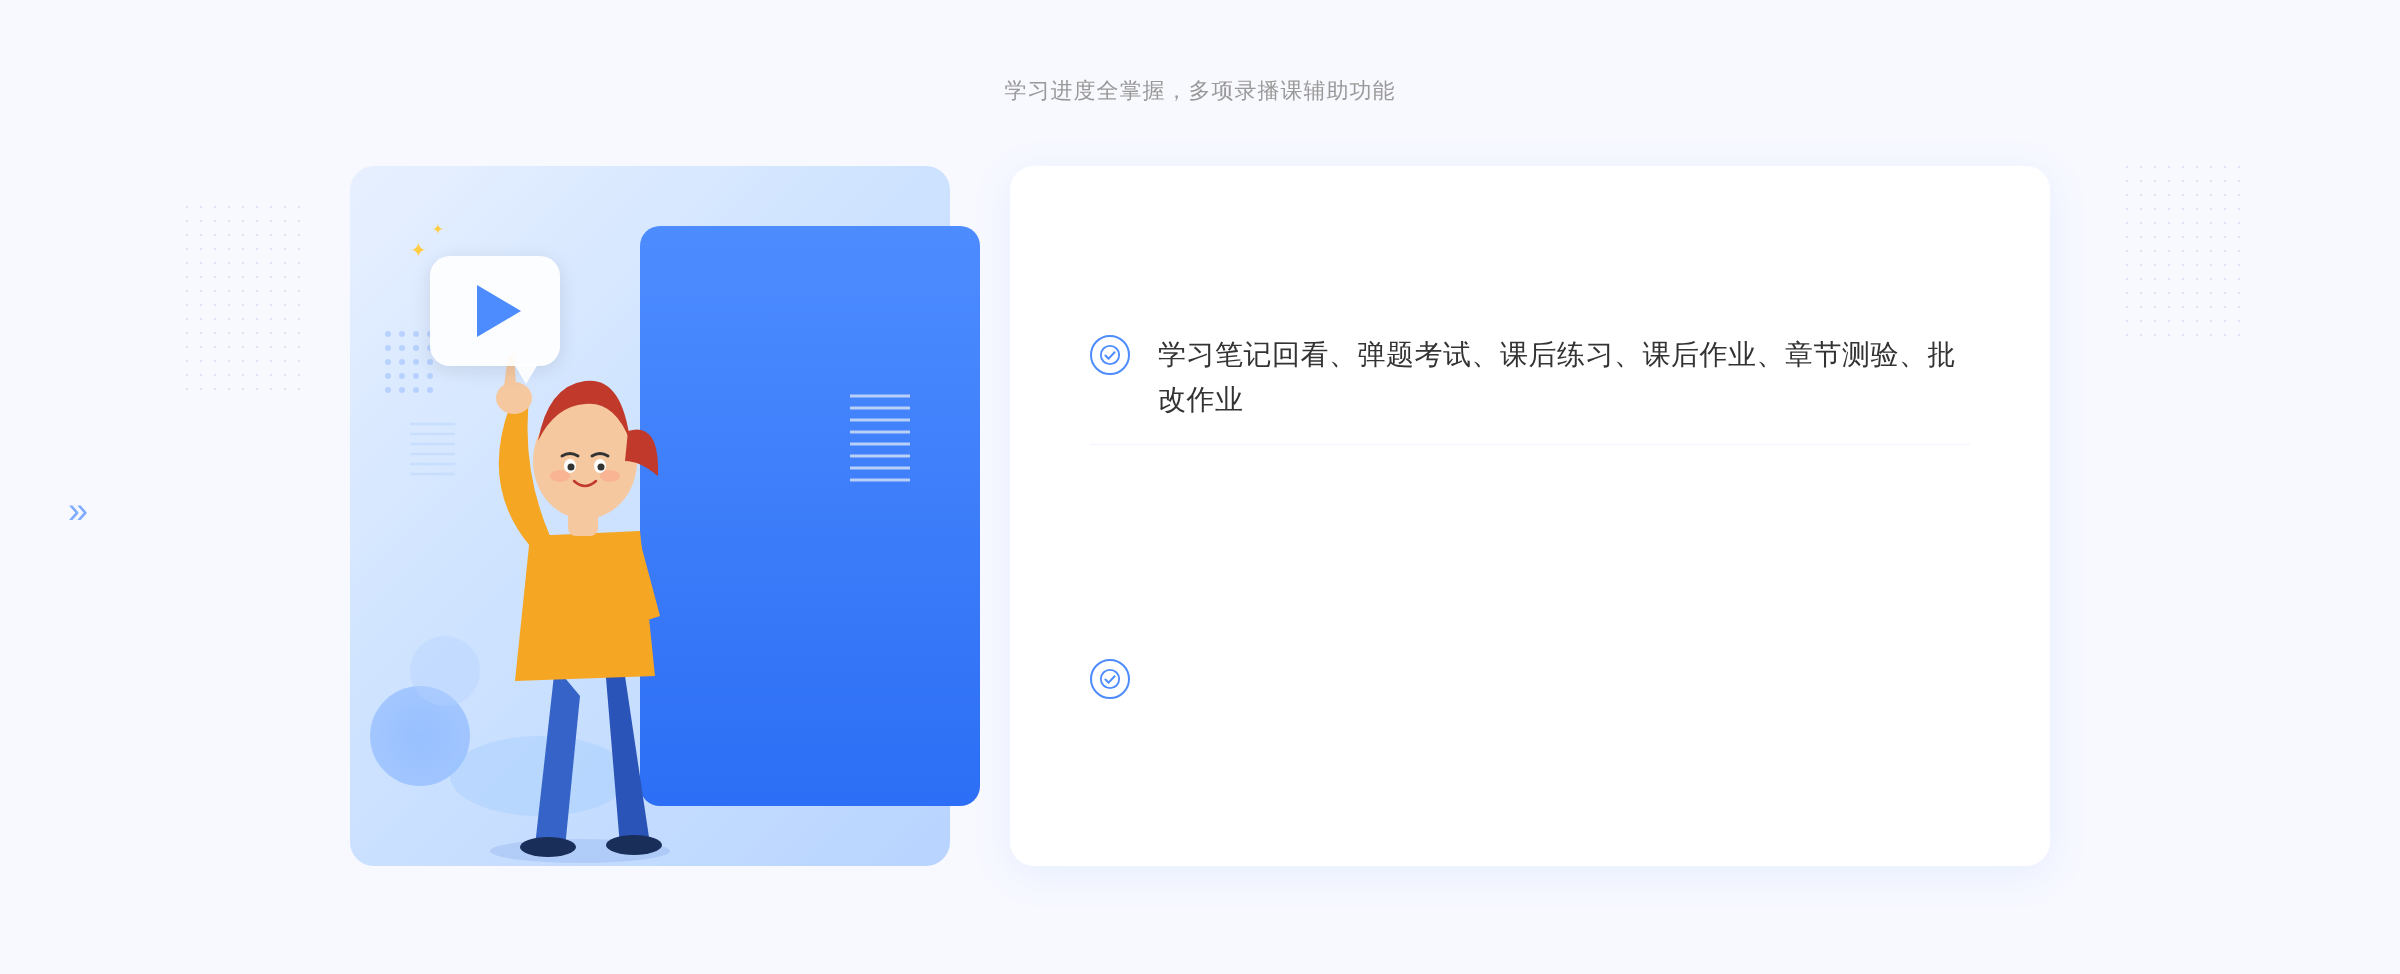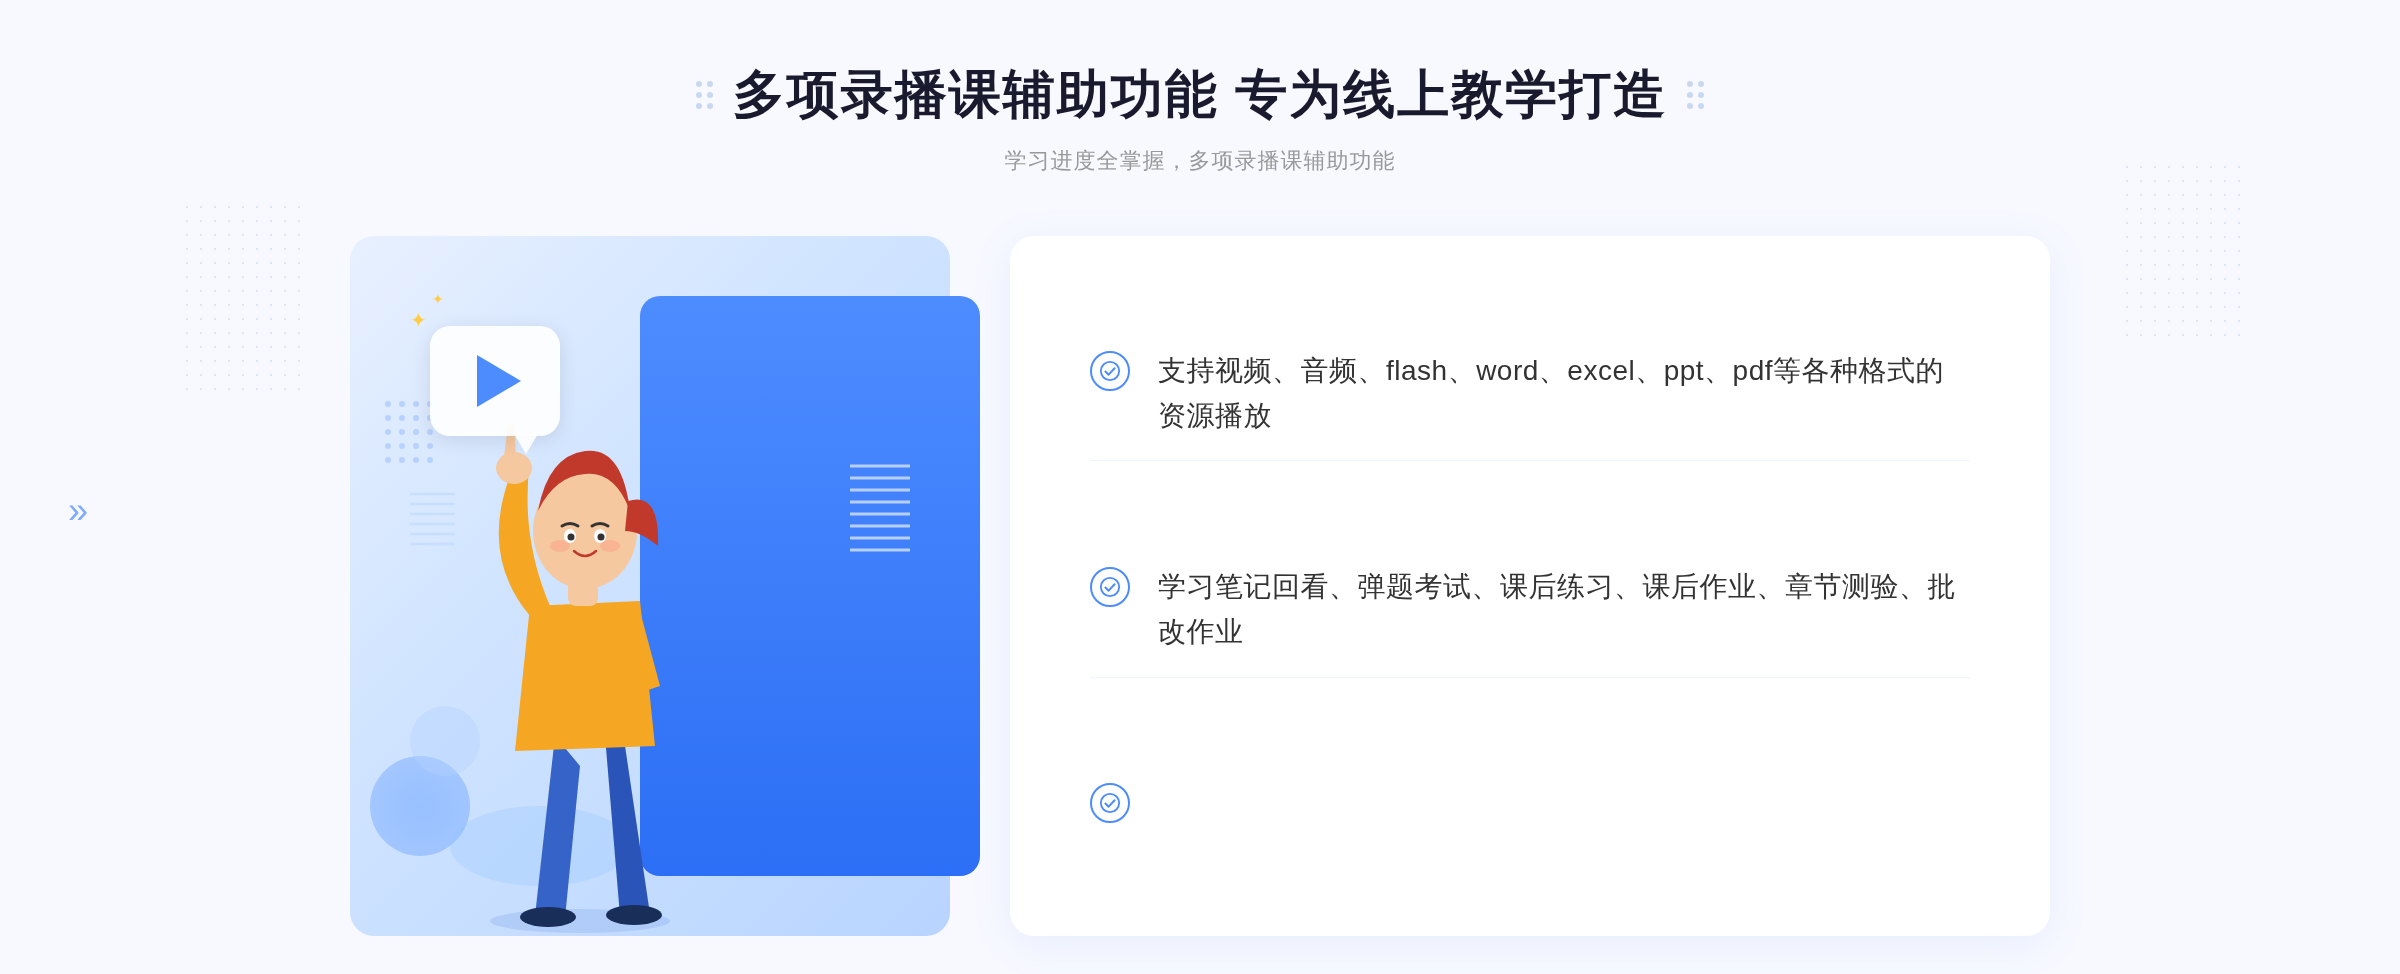--- a/index.html
+++ b/index.html
@@ -310,54 +310,20 @@
 </head>
 <body>
 
 <div class="page-container">
 
   <div class="bg-dots-left"></div>
   <div class="bg-dots-right"></div>
   <div class="chevron-left">»</div>
 
   <div class="header-section">
-    <div class="header-title-row">
-
-      <div class="decorative-dots">
-        <span>
-            <i></i>
-            <i></i>
-          </span>
-        <span>
-            <i></i>
-            <i></i>
-          </span>
-        <span>
-            <i></i>
-            <i></i>
-          </span>
-      </div>
-
-      <h1 class="main-title">多项录播课辅助功能 专为线上教学打造</h1>
-
-      <div class="decorative-dots">
-        <span>
-            <i></i>
-            <i></i>
-          </span>
-        <span>
-            <i></i>
-            <i></i>
-          </span>
-        <span>
-            <i></i>
-            <i></i>
-          </span>
-      </div>
-    </div>
     <p class="sub-title">学习进度全掌握，多项录播课辅助功能</p>
   </div>
 
   <div class="content-section">
 
     <div class="illustration-panel">
 
       <div class="blue-bg-rect"></div>
 
       <div class="play-bubble">
@@ -463,29 +429,20 @@
           <path d="M174 215 Q185 225 196 215" stroke="#c0392b" stroke-width="2.5" fill="none" stroke-linecap="round"></path>
 
           <ellipse cx="160" cy="210" rx="10" ry="6" fill="rgba(255,150,130,0.4)"></ellipse>
           <ellipse cx="210" cy="210" rx="10" ry="6" fill="rgba(255,150,130,0.4)"></ellipse>
         </svg>
       </div>
     </div>
 
     <div class="features-panel">
 
-      <div class="feature-item">
-        <div class="check-icon">
-          <svg viewBox="0 0 24 24" fill="none" xmlns="http://www.w3.org/2000/svg">
-            <circle cx="12" cy="12" r="10" stroke="#4d8cff" stroke-width="2"></circle>
-            <path d="M7 12.5l3.5 3.5 6.5-7" stroke="#4d8cff" stroke-width="2.2" stroke-linecap="round" stroke-linejoin="round"></path>
-          </svg>
-        </div>
-        <span class="feature-text">支持视频、音频、flash、word、excel、ppt、pdf等各种格式的资源播放</span>
-      </div>
 
       <div class="feature-item">
         <div class="check-icon">
           <svg viewBox="0 0 24 24" fill="none" xmlns="http://www.w3.org/2000/svg">
             <circle cx="12" cy="12" r="10" stroke="#4d8cff" stroke-width="2"></circle>
             <path d="M7 12.5l3.5 3.5 6.5-7" stroke="#4d8cff" stroke-width="2.2" stroke-linecap="round" stroke-linejoin="round"></path>
           </svg>
         </div>
         <span class="feature-text">学习笔记回看、弹题考试、课后练习、课后作业、章节测验、批改作业</span>
       </div>

